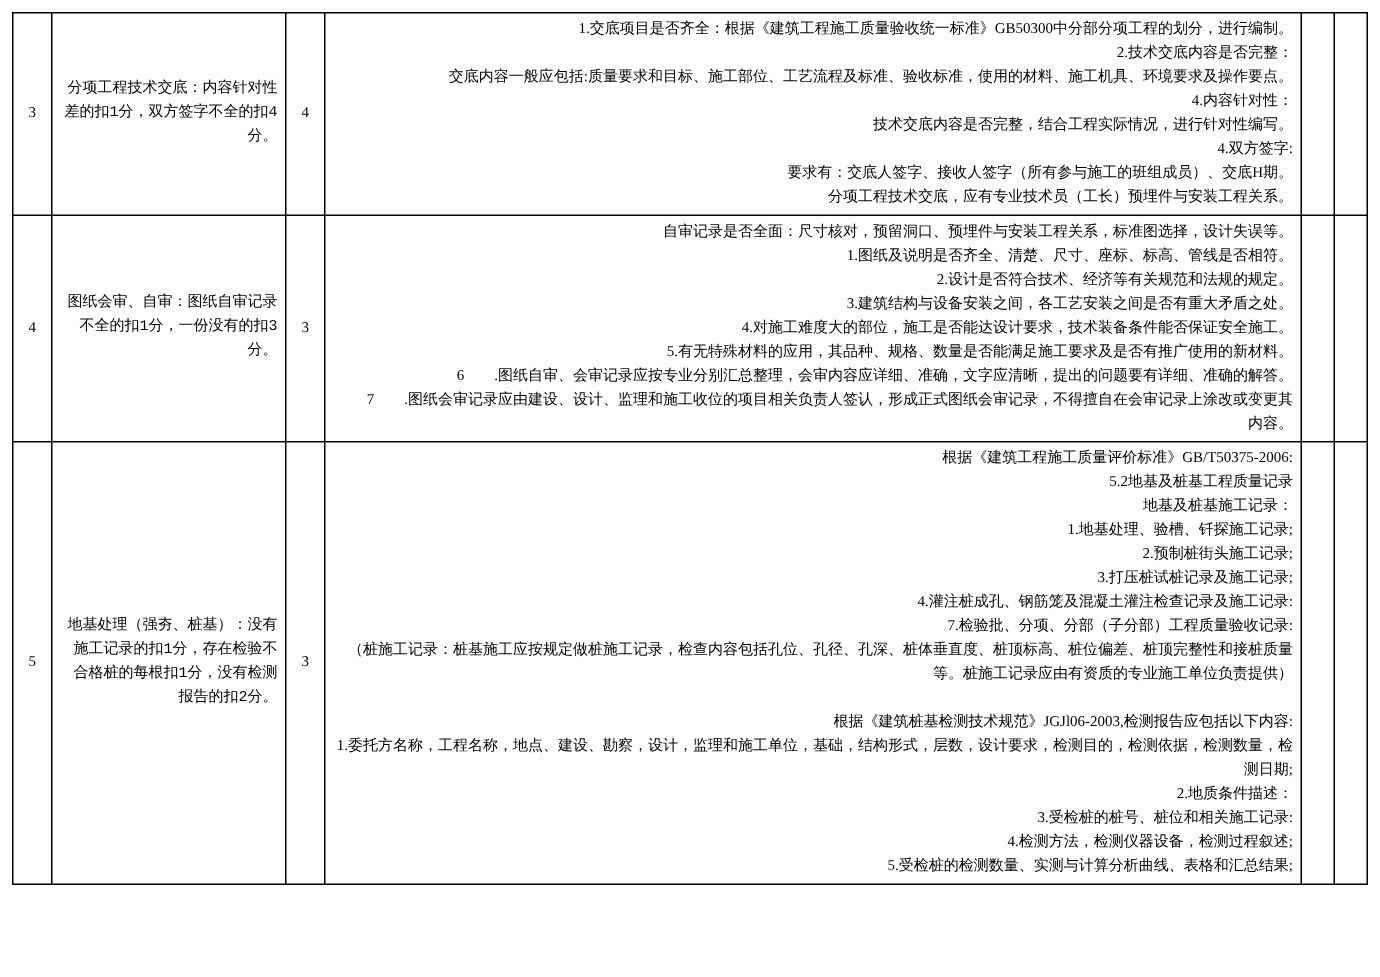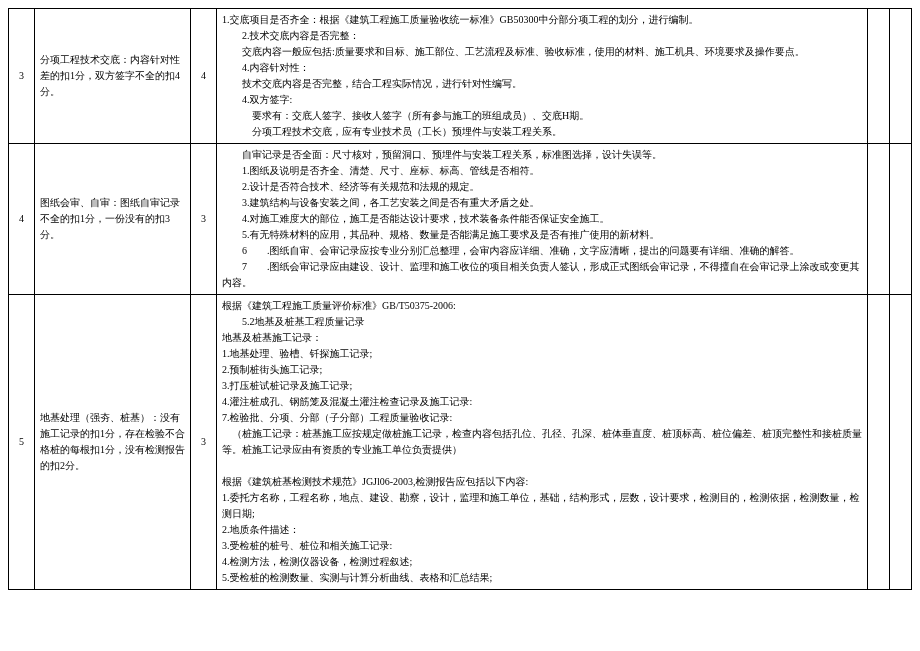--- a/index.html
+++ b/index.html
@@ -13,23 +13,24 @@
     table {
       border-collapse: collapse;
       width: 100%;
       table-layout: fixed;
     }
     td {
       border: 1px solid #000;
       padding: 3px 5px;
       vertical-align: middle;
       line-height: 1.6;
+      text-align: right;
     }
     .col-num { width: 26px; text-align: center; }
-    .col-desc { width: 156px; }
+    .col-desc { width: 156px; font-family: Liberation Mono, monospace; }
     .col-score { width: 26px; text-align: center; }
     .col-content { width: auto; }
     .col-end1 { width: 22px; }
     .col-end2 { width: 22px; }
   </style>
 </head>
 <body>
 
 <table>
   <colgroup>

